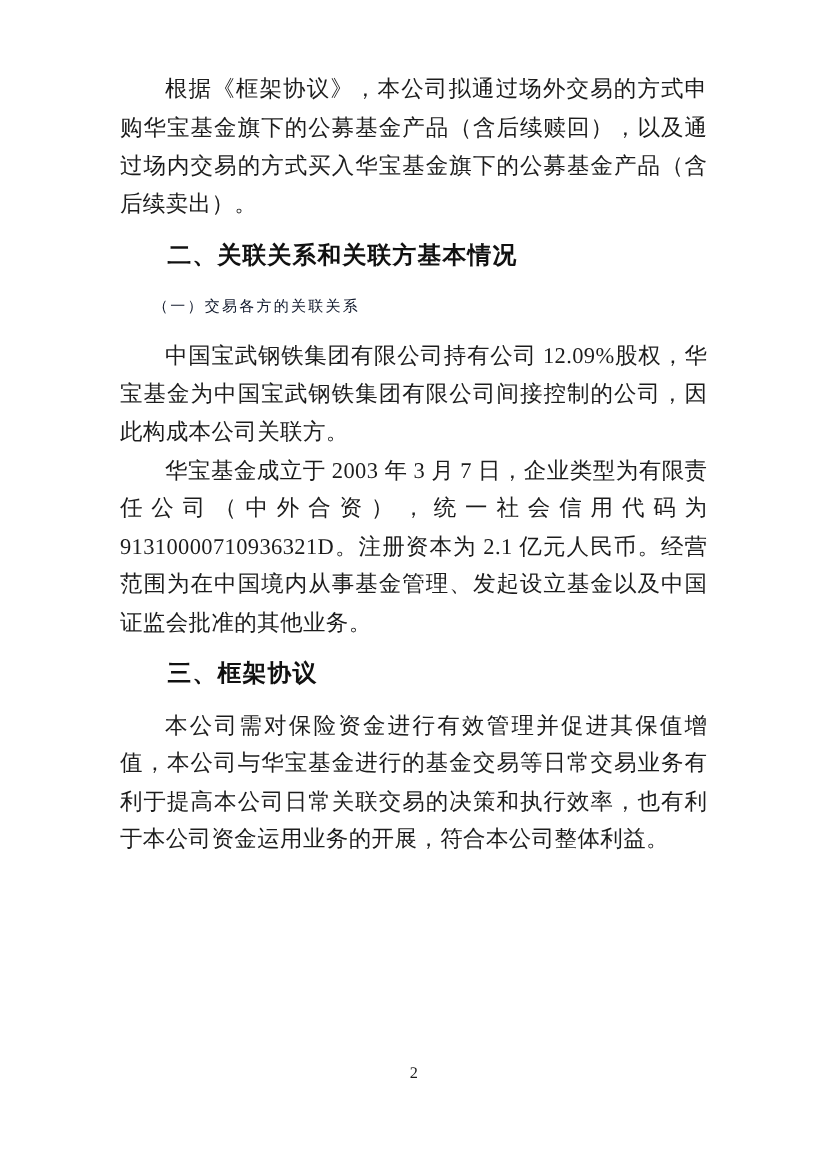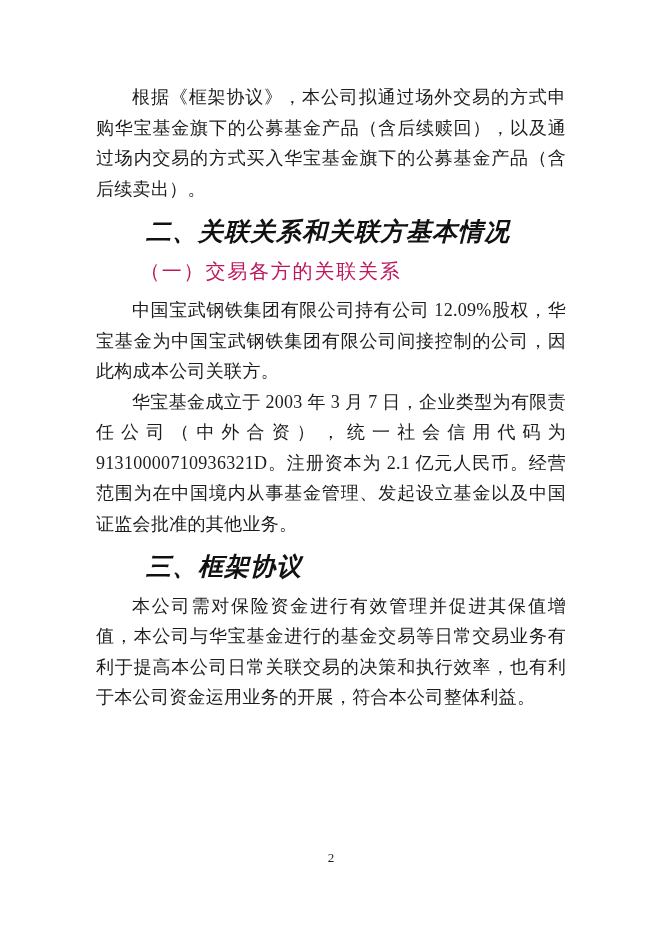--- a/index.html
+++ b/index.html
@@ -9,49 +9,48 @@
   }
   .page {
     position: relative;
     width: 662px;
     height: 936px;
     margin: 0;
     background: #ffffff;
     color: #1c1c1c;
     font-family: "Liberation Serif", serif;
     box-sizing: border-box;
-    padding: 82px 96px 0 96px;
+    padding: 56px 96px 0 96px;
     overflow: hidden;
   }
   .para {
     margin: 0;
     font-size: 18px;
     line-height: 30.5px;
     text-align: justify;
     text-indent: 2em;
     letter-spacing: 0.3px;
   }
   .heading {
     margin: 12px 0 9px 0;
     font-family: "Liberation Sans", sans-serif;
     font-weight: 700;
-    font-size: 25px;
+    font-size: 19px;
     line-height: 30.5px;
     text-indent: 2em;
     letter-spacing: 1px;
     color: #111111;
-    font-style: italic;
   }
   .subheading {
     margin: 5px 0 9px 0;
-    font-size: 20px;
+    font-size: 12px;
     line-height: 30.5px;
     text-indent: 2.2em;
     letter-spacing: 1.8px;
-    color: #be185d;
+    color: #0f172a;
     font-family: Liberation Serif, serif;
   }
   .page-number {
     position: absolute;
     top: 850px;
     left: 0;
     right: 0;
     text-align: center;
     font-size: 13px;
     letter-spacing: 0;

